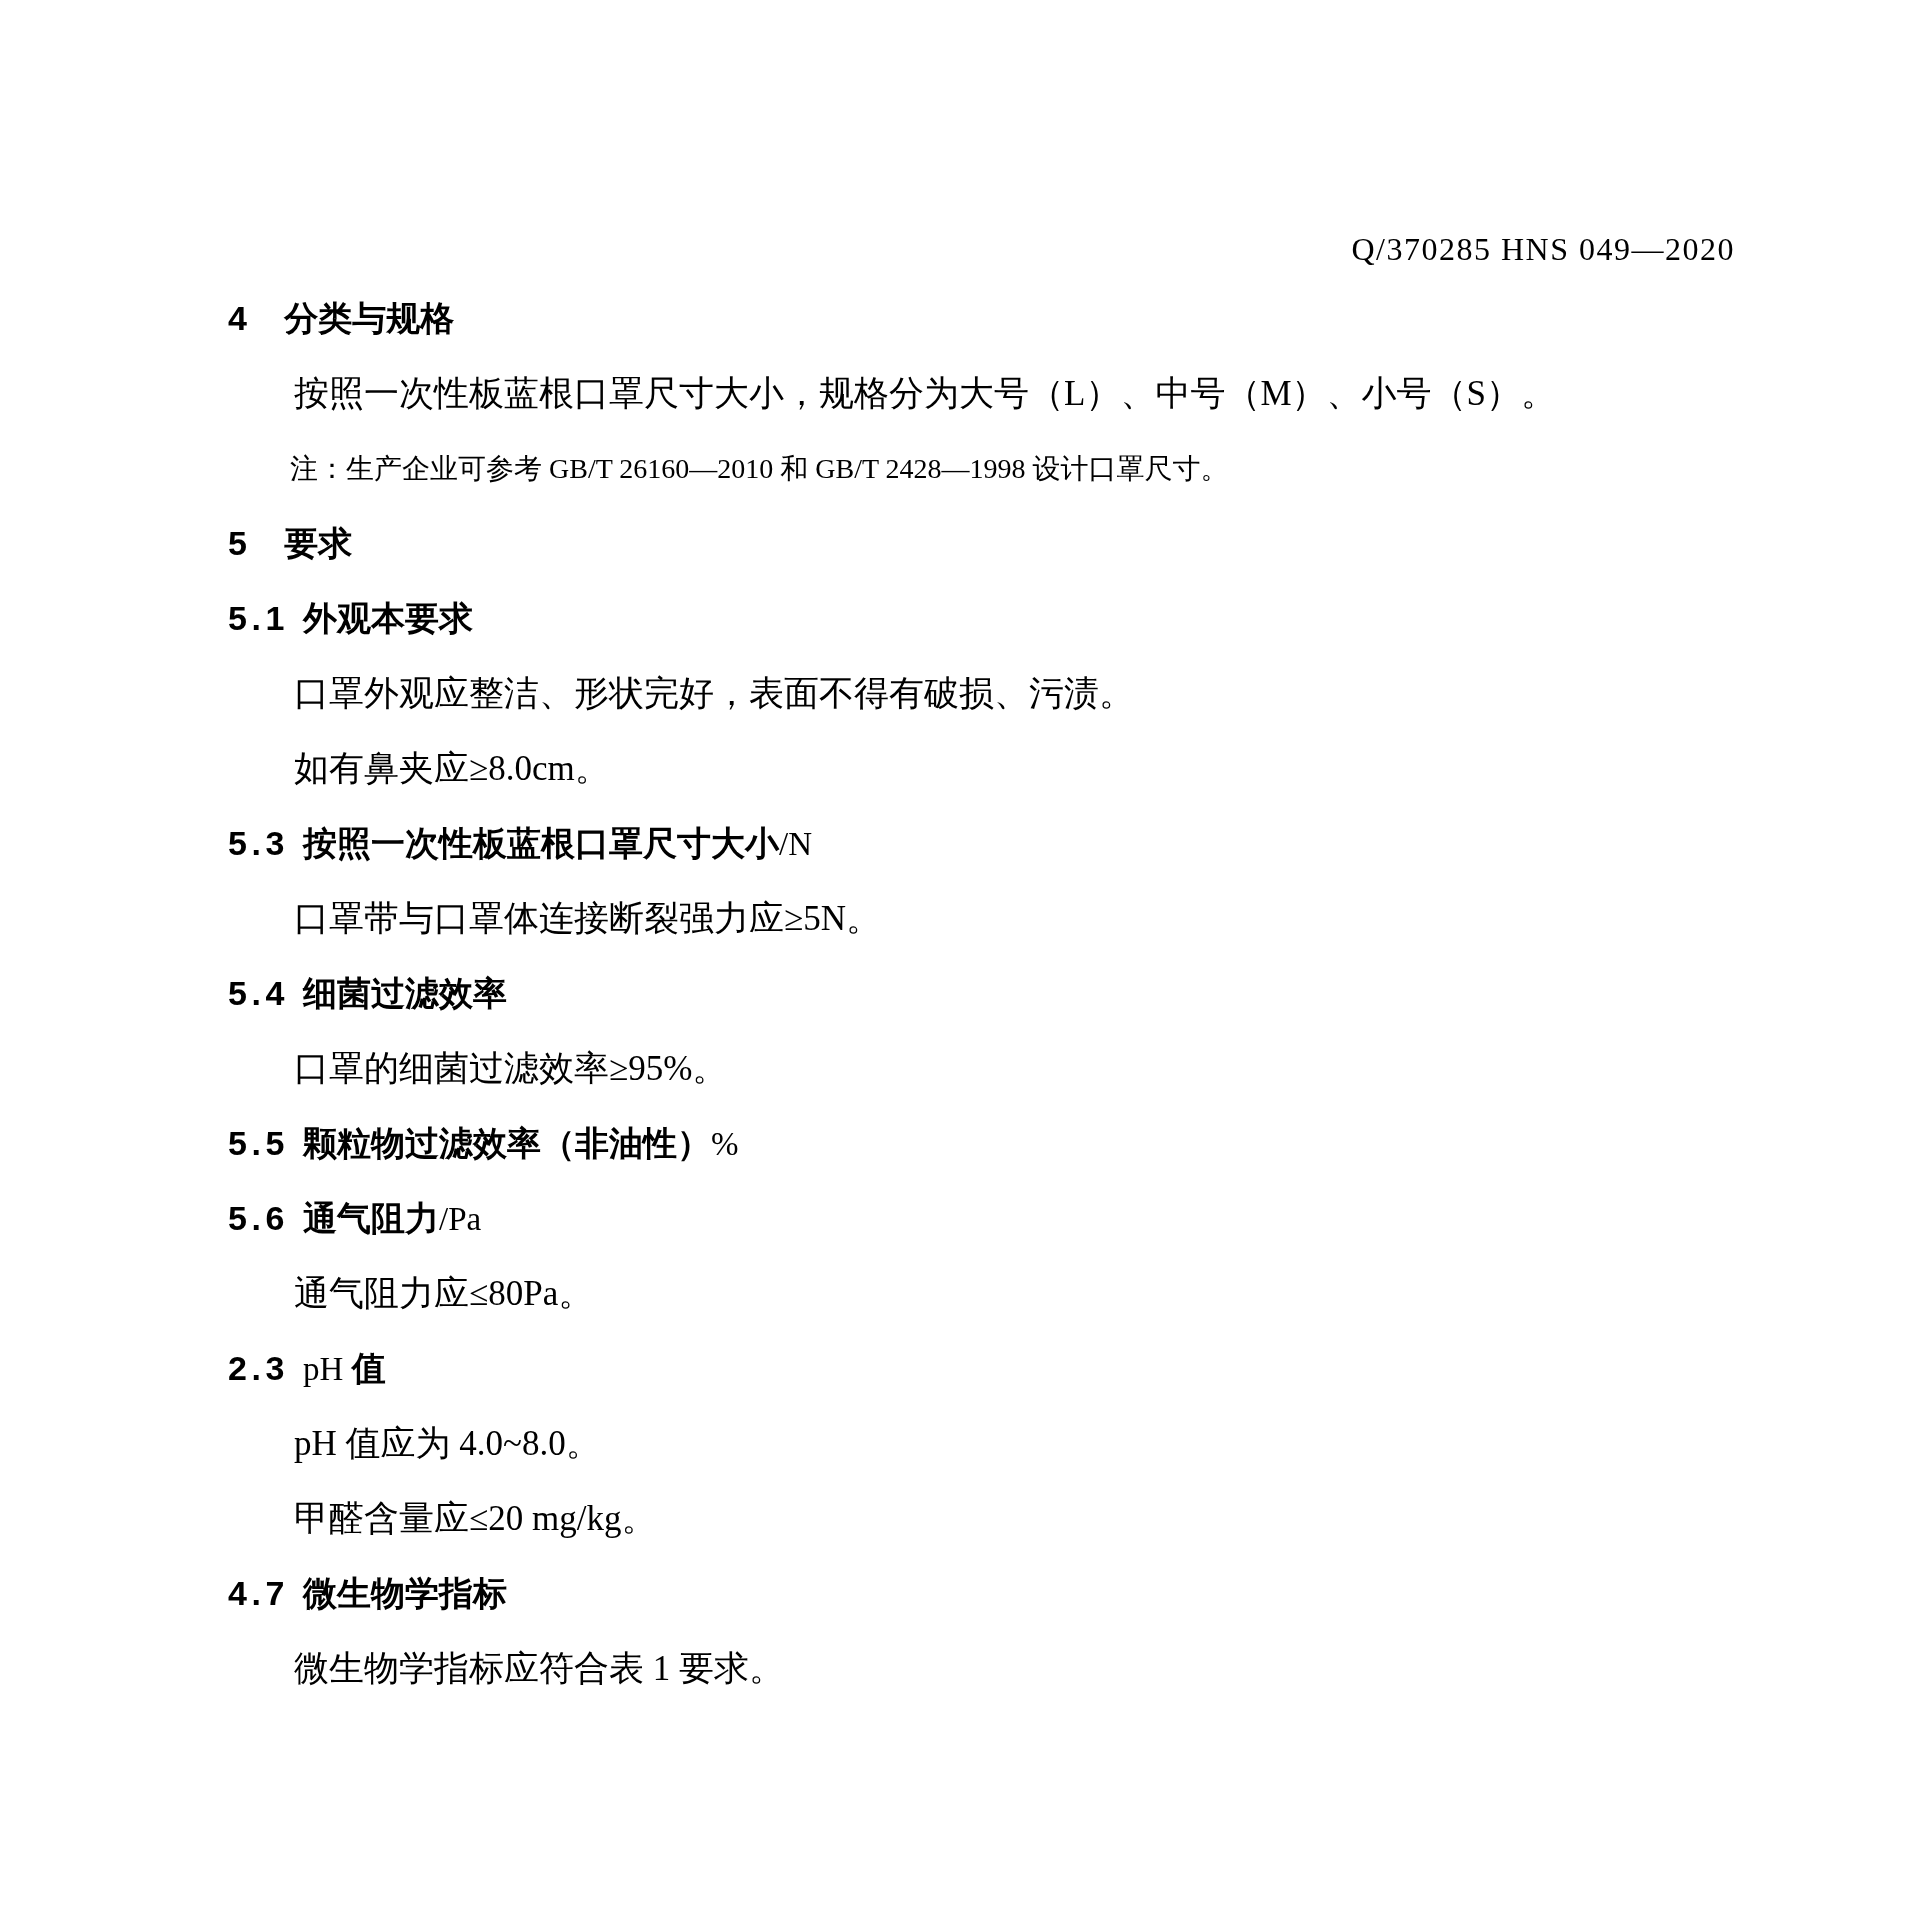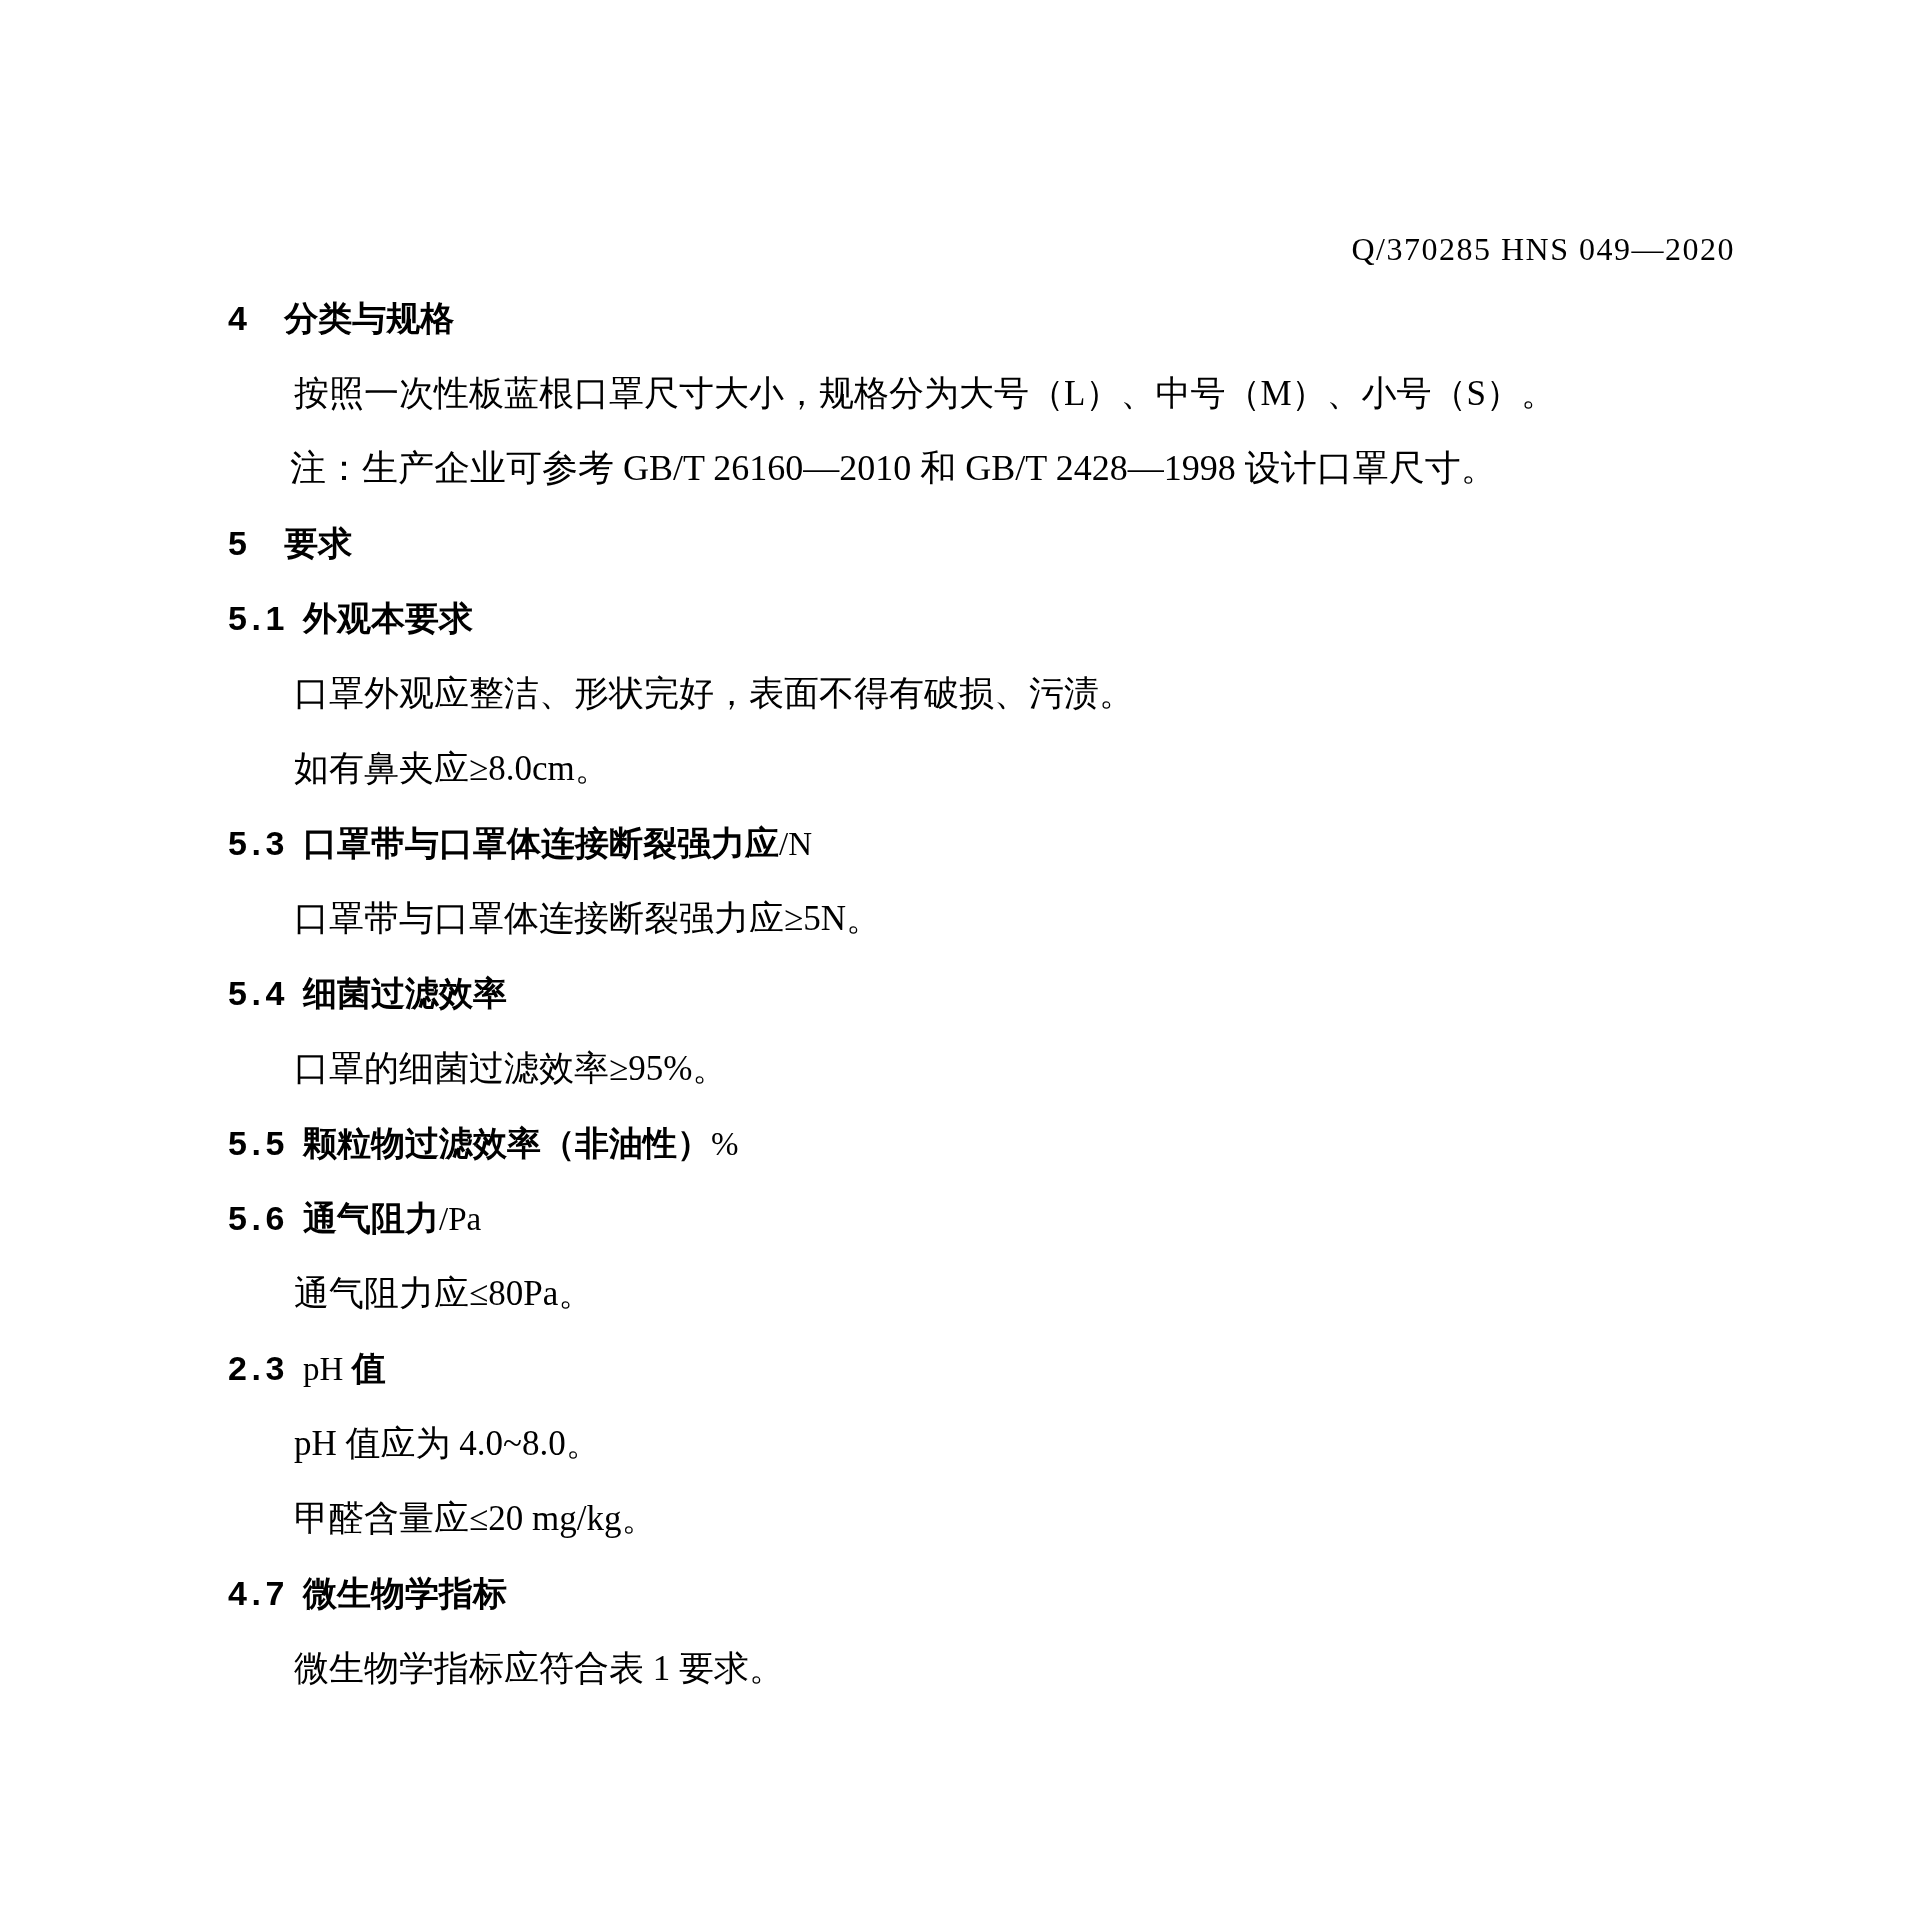--- a/index.html
+++ b/index.html
@@ -22,36 +22,36 @@
     font-weight: 700; font-size: 34px;
   }
   .h1 .num { letter-spacing: 2.3px; margin-right: 35px; }
   .h2 .num { letter-spacing: 4.6px; margin-right: 14px; }
   .lat {
     font-family: "Liberation Serif", "DejaVu Serif", serif;
     font-weight: 400; font-size: 33px;
   }
   .lat.gap { margin-left: 50px; }
   .p   { font-size: 35px; padding-left: 66px; }
-  .note { font-size: 36px; padding-left: 62px; }
+  .note { font-size: 28px; padding-left: 62px; }
 </style>
 </head>
 <body>
 
 <div class="doc-header">Q/370285 HNS 049—2020</div>
 
 <div class="flow">
     <div class="block h1"><span class="num">4</span><span class="cjk">分类与规格</span></div>
     <div class="block p">按照一次性板蓝根口罩尺寸大小，规格分为大号（L）、中号（M）、小号（S）。</div>
     <div class="block note">注：生产企业可参考 GB/T 26160—2010 和 GB/T 2428—1998 设计口罩尺寸。</div>
     <div class="block h1"><span class="num">5</span><span class="cjk">要求</span></div>
     <div class="block h2"><span class="num">5.1</span><span class="cjk">外观本要求</span></div>
     <div class="block p">口罩外观应整洁、形状完好，表面不得有破损、污渍。</div>
     <div class="block p">如有鼻夹应≥8.0cm。</div>
-    <div class="block h2"><span class="num">5.3</span><span class="cjk">口罩带与口罩体连接断裂强力应</span><span class="lat">/N</span></div>
+    <div class="block h2"><span class="num">5.3</span><span class="cjk">按照一次性板蓝根口罩尺寸大小</span><span class="lat">/N</span></div>
     <div class="block p">口罩带与口罩体连接断裂强力应≥5N。</div>
     <div class="block h2"><span class="num">5.4</span><span class="cjk">细菌过滤效率</span></div>
     <div class="block p">口罩的细菌过滤效率≥95%。</div>
     <div class="block h2"><span class="num">5.5</span><span class="cjk">颗粒物过滤效率（非油性）</span><span class="lat">%</span></div>
     <div class="block h2"><span class="num">5.6</span><span class="cjk">通气阻力</span><span class="lat">/Pa</span></div>
     <div class="block p">通气阻力应≤80Pa。</div>
     <div class="block h2"><span class="num">2.3</span><span class="lat">pH </span><span class="cjk">值</span></div>
     <div class="block p">pH 值应为 4.0~8.0。</div>
     <div class="block p">甲醛含量应≤20 mg/kg。</div>
     <div class="block h2"><span class="num">4.7</span><span class="cjk">微生物学指标</span></div>

